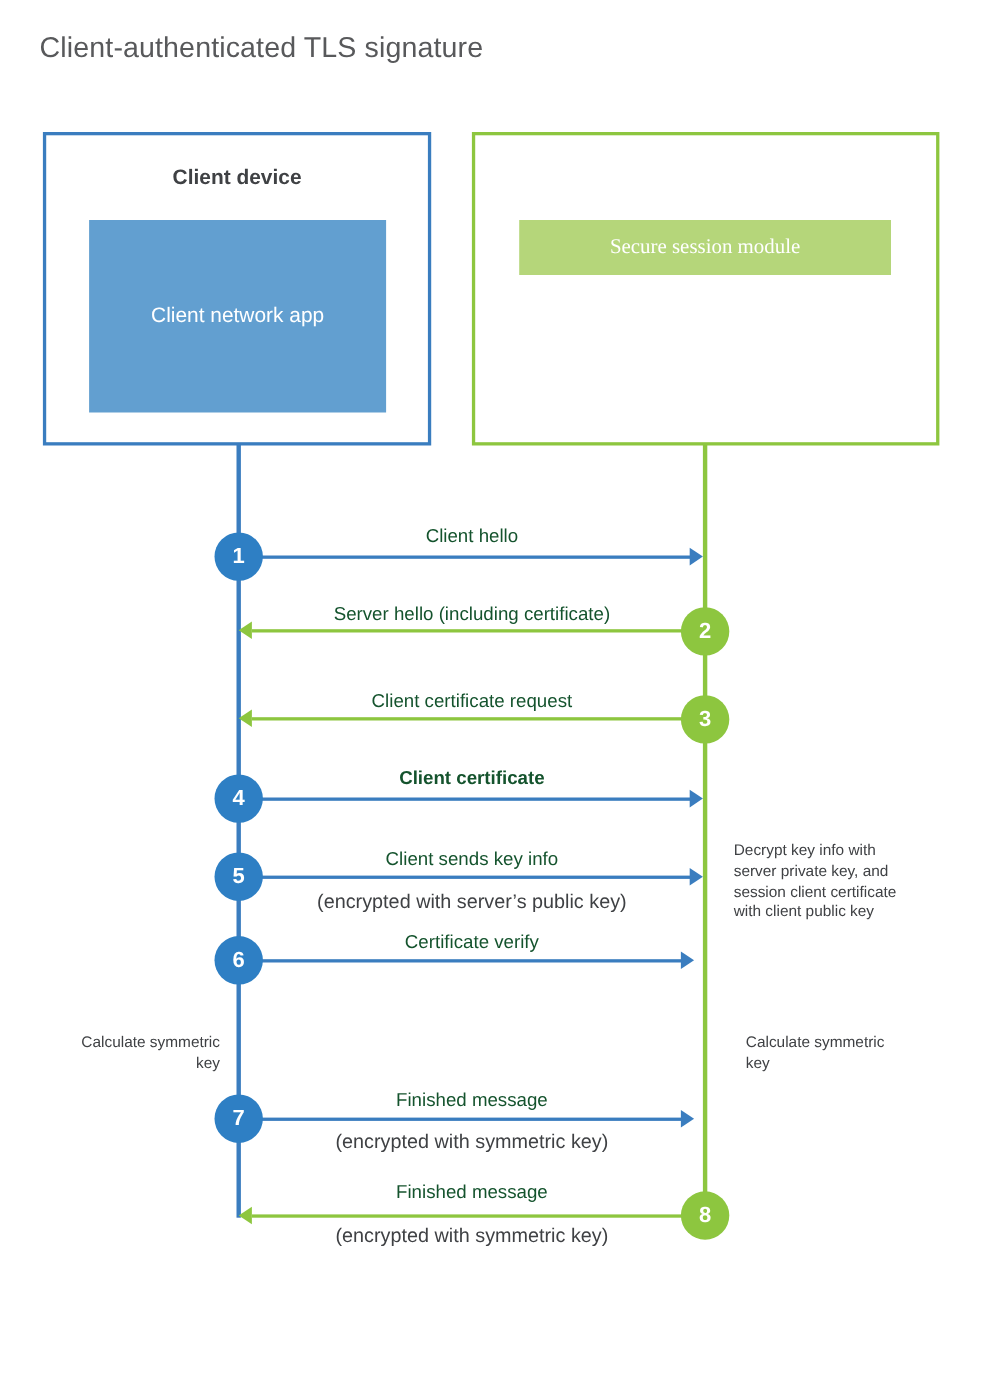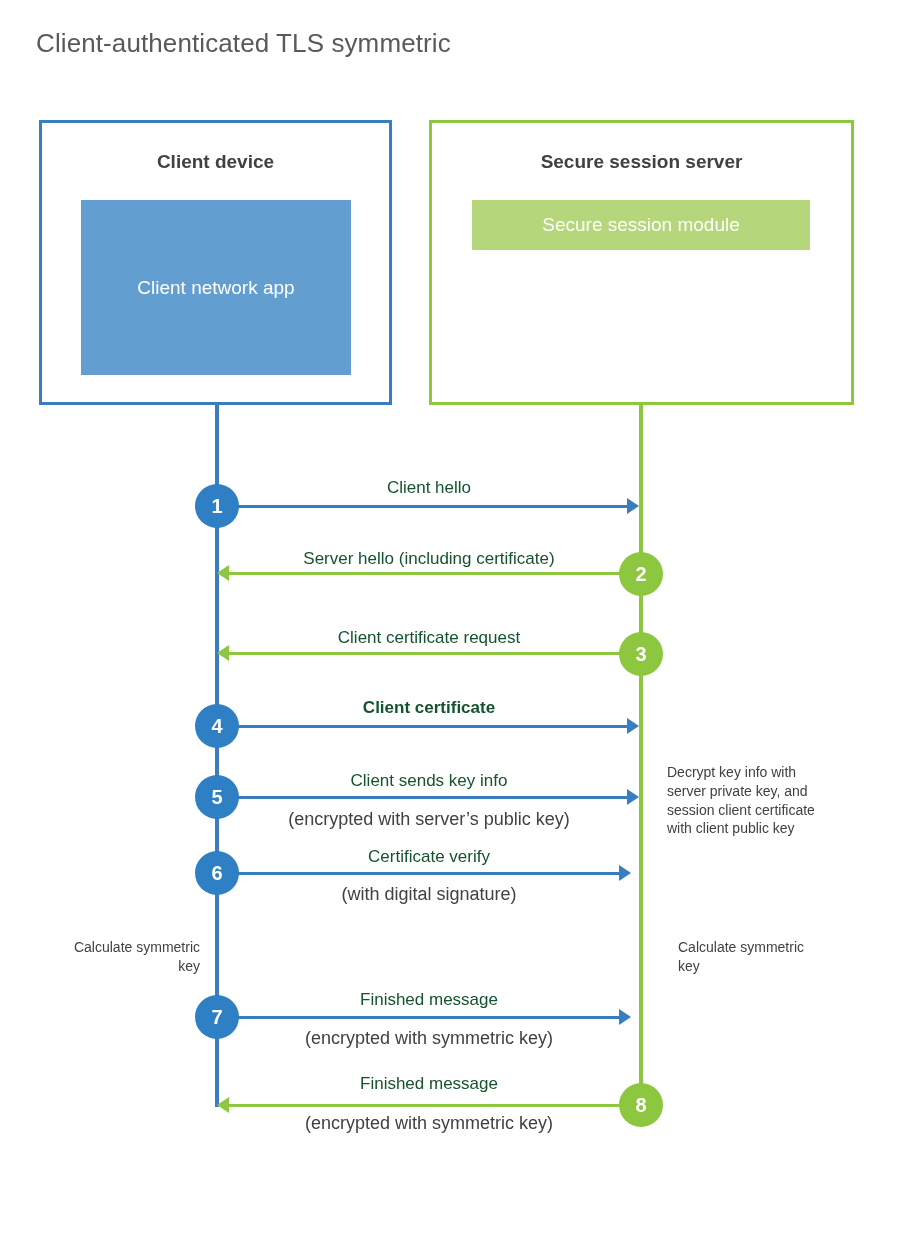--- a/index.html
+++ b/index.html
@@ -86,20 +86,21 @@
     left: 40px;
     width: 338px;
     height: 50px;
     background: #b5d67a;
     color: #ffffff;
     font-size: 19px;
     display: flex;
     align-items: center;
     justify-content: center;
     text-align: right;
+    font-family: Liberation Serif, serif;
   }
   .server-bar.b0 { top: 77px; }
   .server-bar.b1 { top: 140px; }
   .server-bar.b2 { top: 203px; }
 
   
   .lifeline {
     position: absolute;
     width: 4px;
   }
@@ -172,29 +173,28 @@
     color: #3f4144;
   }
   .note.right-aligned { text-align: right; }
   .note.left-aligned { text-align: left; }
 </style>
 </head>
 <body>
 
 <div id="canvas">
 
-  <div class="page-title">Client-authenticated TLS symmetric</div>
+  <div class="page-title">Client-authenticated TLS signature</div>
 
   <div class="actor-box client">
     <div class="actor-title">Client device</div>
     <div class="client-app">Client network app</div>
   </div>
 
   <div class="actor-box server">
-    <div class="actor-title">Secure session server</div>
     <div class="server-bar b0">Secure session module</div>
   </div>
 
   <div class="lifeline client-line"></div>
   <div class="lifeline server-line"></div>
 
   <div class="msg-label" style="left:217px; top:478px; width:424px;">Client hello</div>
   <div class="msg-line blue" style="left:217px; top:505px; width:412px;"></div>
   <div class="arrow-head right-blue" style="left:627px; top:498px;"></div>
   <div class="badge blue" style="left:195px; top:484px;">1</div>
@@ -216,21 +216,20 @@
 
   <div class="msg-label" style="left:217px; top:771px; width:424px;">Client sends key info</div>
   <div class="msg-line blue" style="left:217px; top:796px; width:412px;"></div>
   <div class="arrow-head right-blue" style="left:627px; top:789px;"></div>
   <div class="msg-sublabel" style="left:217px; top:809px; width:424px;">(encrypted with server’s public key)</div>
   <div class="badge blue" style="left:195px; top:775px;">5</div>
 
   <div class="msg-label" style="left:217px; top:847px; width:424px;">Certificate verify</div>
   <div class="msg-line blue" style="left:217px; top:872px; width:404px;"></div>
   <div class="arrow-head right-blue" style="left:619px; top:865px;"></div>
-  <div class="msg-sublabel" style="left:217px; top:884px; width:424px;">(with digital signature)</div>
   <div class="badge blue" style="left:195px; top:851px;">6</div>
 
   <div class="note left-aligned" style="left:667px; top:763px; width:170px;">Decrypt key info with server private key, and session client certificate with client public key</div>
 
   <div class="note right-aligned" style="left:60px; top:938px; width:140px;">Calculate symmetric key</div>
 
   <div class="note left-aligned" style="left:678px; top:938px; width:140px;">Calculate symmetric key</div>
 
   <div class="msg-label" style="left:217px; top:990px; width:424px;">Finished message</div>
   <div class="msg-line blue" style="left:217px; top:1016px; width:404px;"></div>

